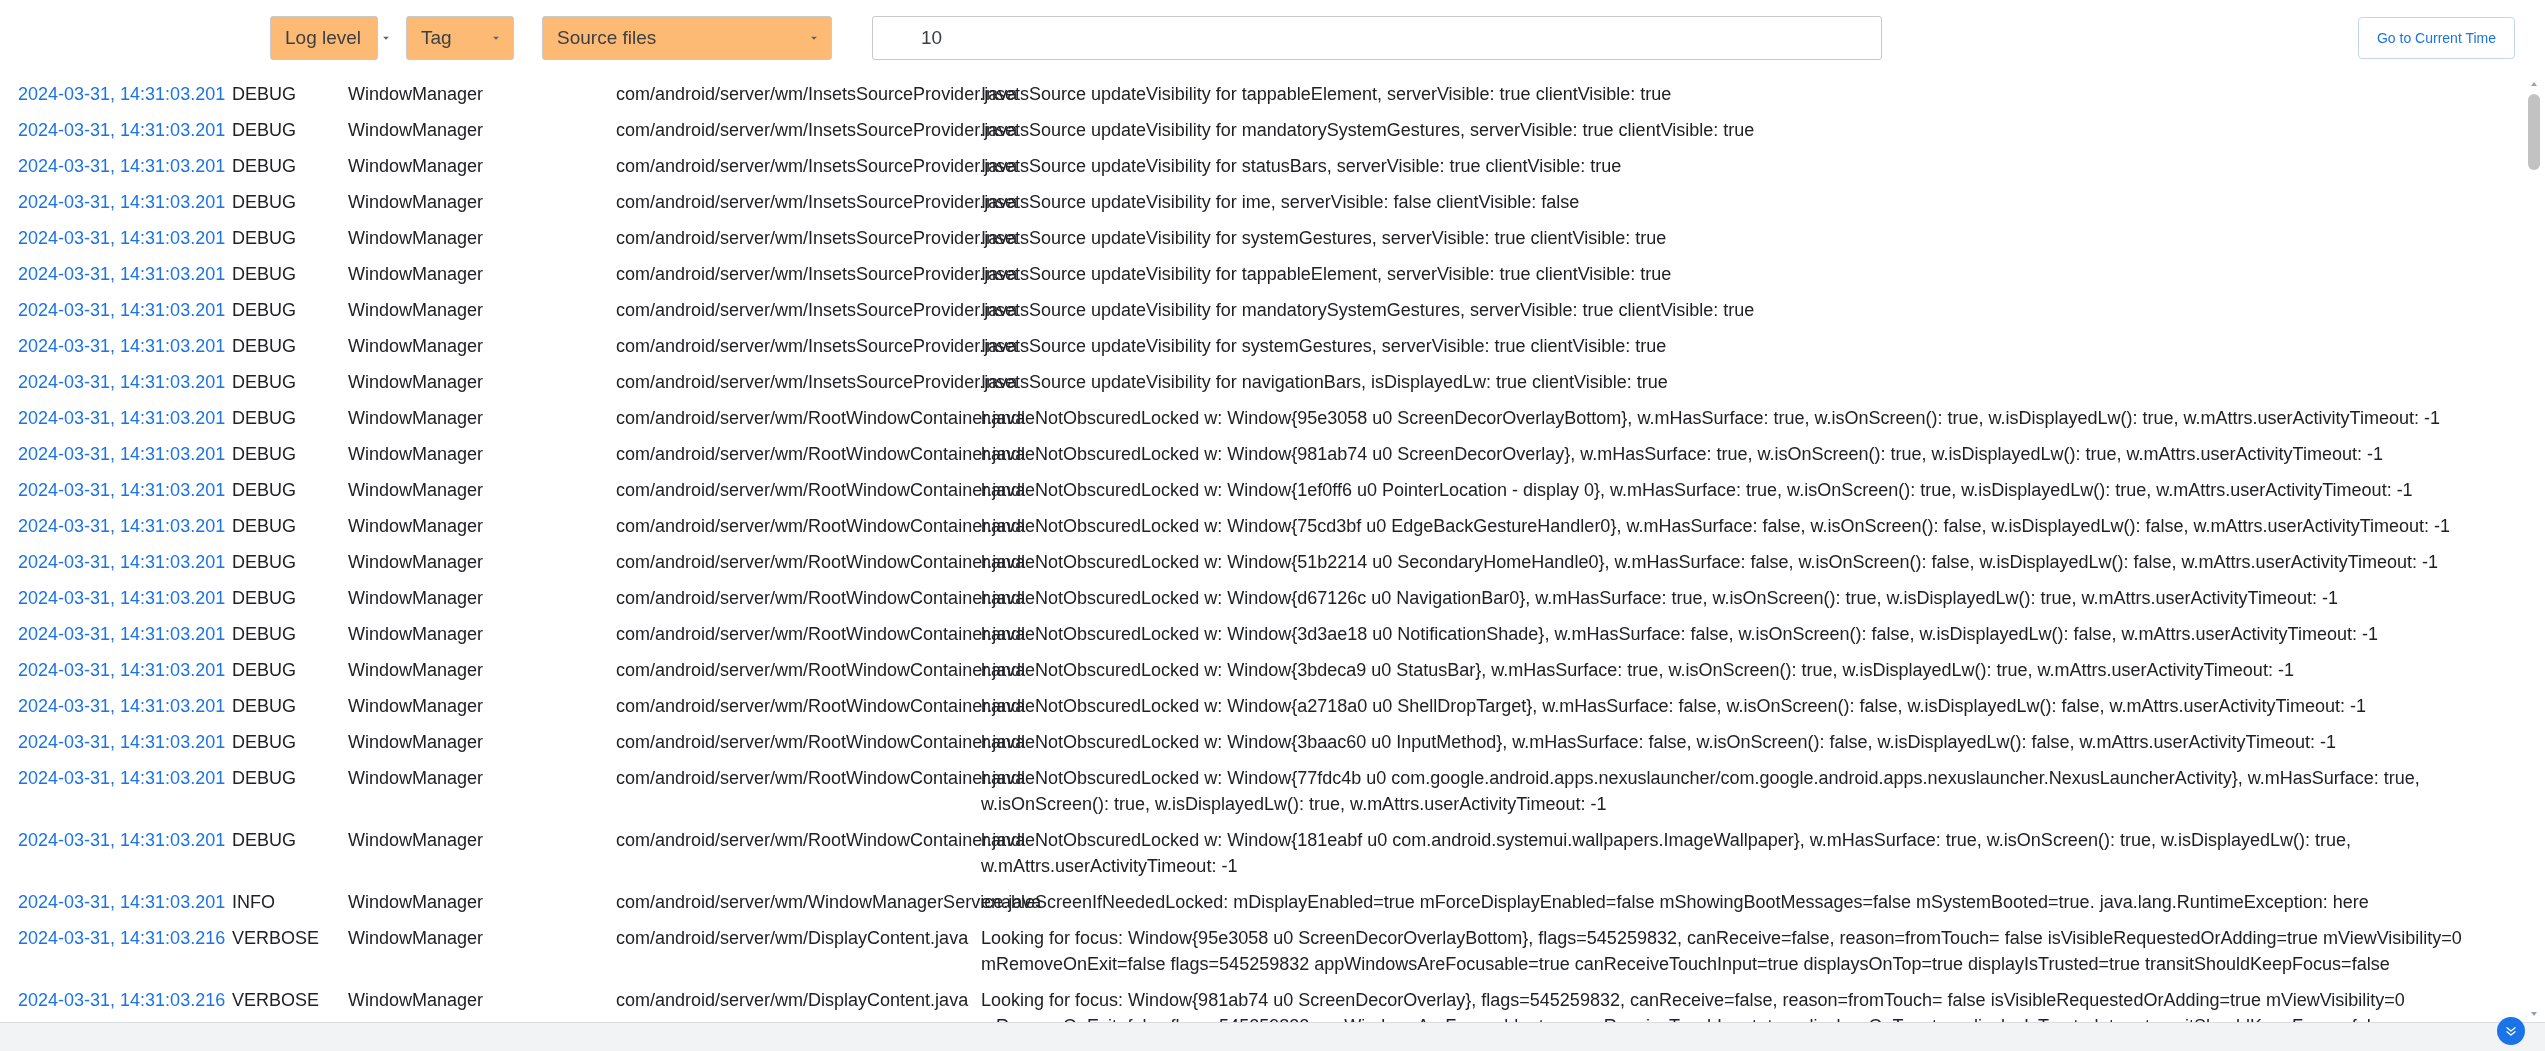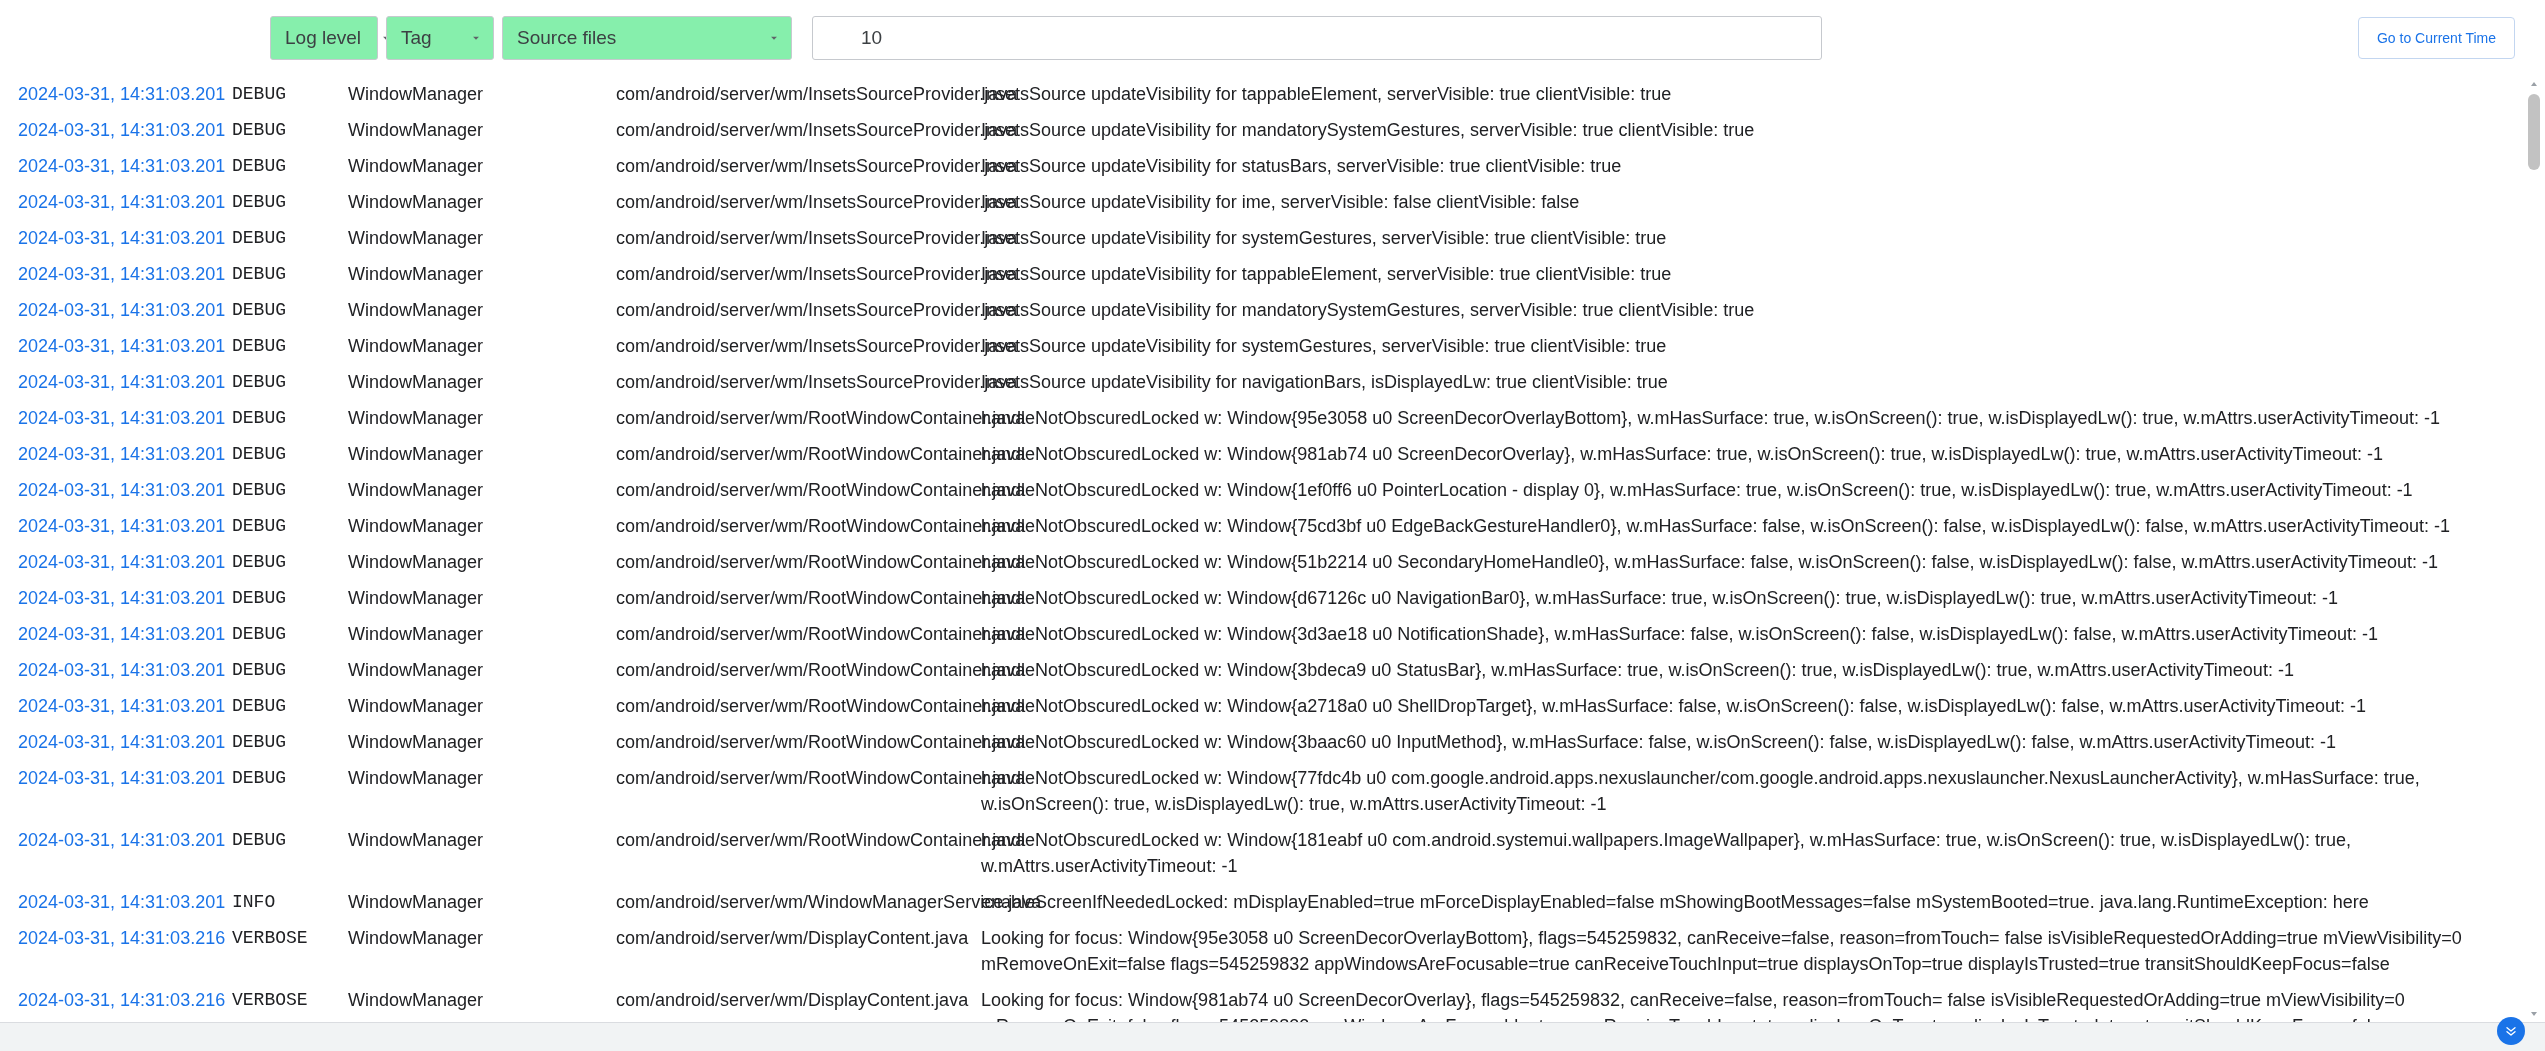--- a/index.html
+++ b/index.html
@@ -24,26 +24,26 @@
     padding: 0 30px 0 270px;
     background: #ffffff;
     position: relative;
   }
 
   .dropdown {
     position: relative;
     height: 44px;
     border: 1px solid #c6c9ce;
     border-radius: 3px;
-    background: #86efac;
+    background: #fdba74;
     display: flex;
     align-items: center;
     box-sizing: border-box;
     padding: 0 10px 0 14px;
-    margin-right: 8px;
+    margin-right: 28px;
     color: #3c4043;
     font-size: 19px;
     cursor: default;
   }
   .dropdown .dd-label {
     white-space: nowrap;
     color: #3c4043;
   }
   .dropdown .caret {
     margin-left: auto;
@@ -118,21 +118,20 @@
     padding-left: 18px;
     box-sizing: border-box;
     color: #1a73e8;
     white-space: nowrap;
   }
   .c-level {
     width: 116px;
     flex: 0 0 116px;
     box-sizing: border-box;
     white-space: nowrap;
-    font-family: Liberation Mono, monospace;
   }
   .c-tag {
     width: 268px;
     flex: 0 0 268px;
     box-sizing: border-box;
     white-space: nowrap;
   }
   .c-file {
     width: 365px;
     flex: 0 0 365px;

